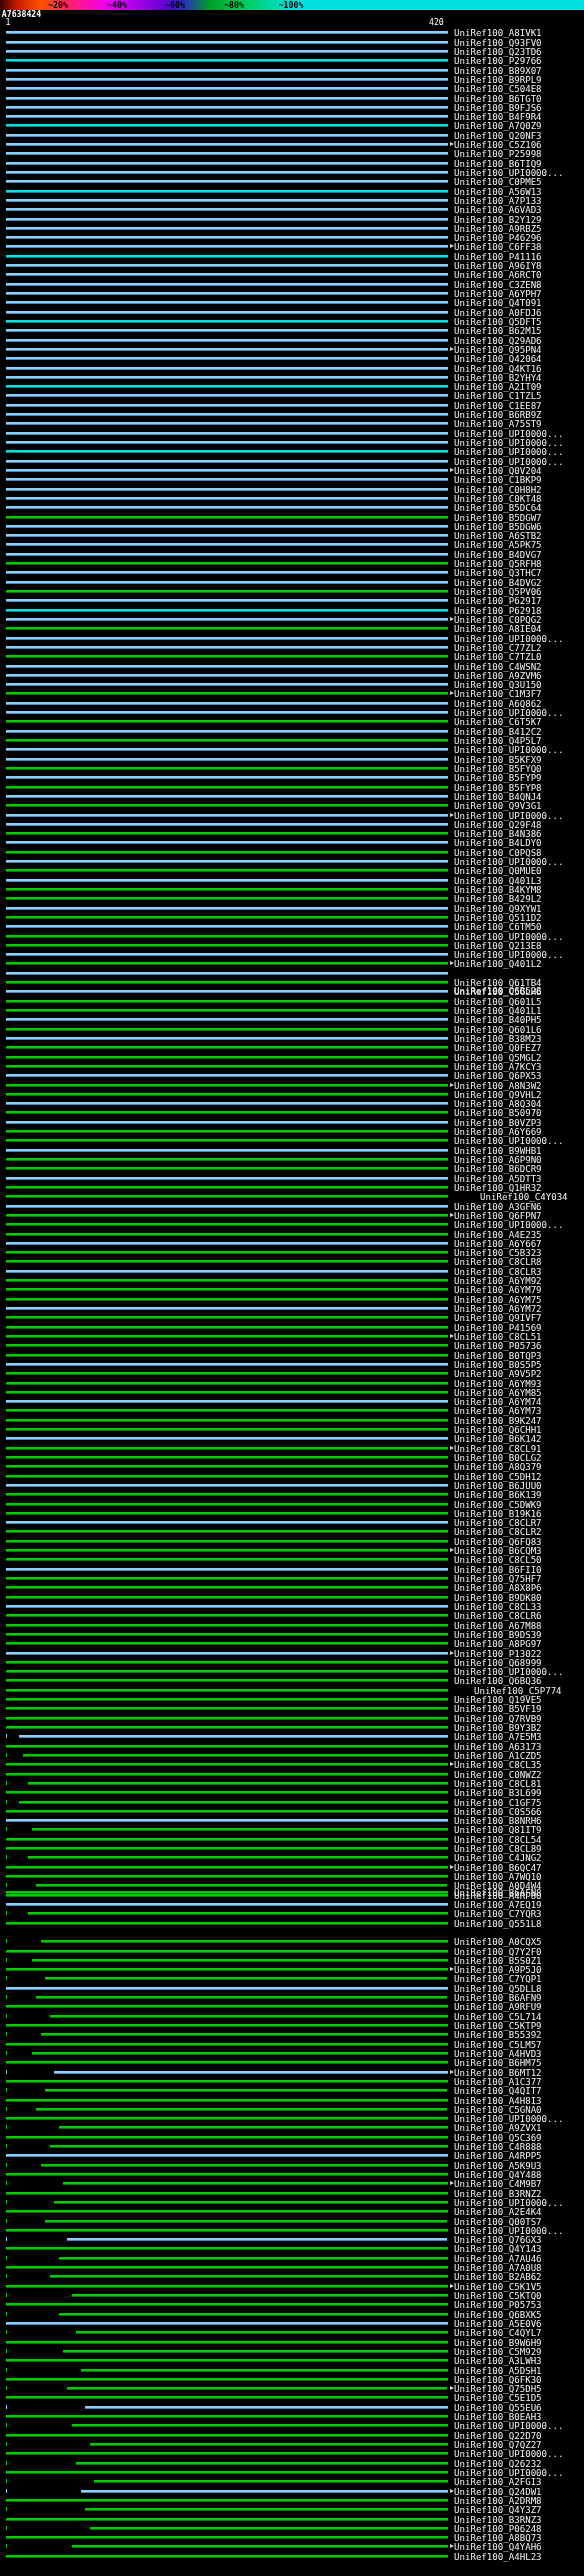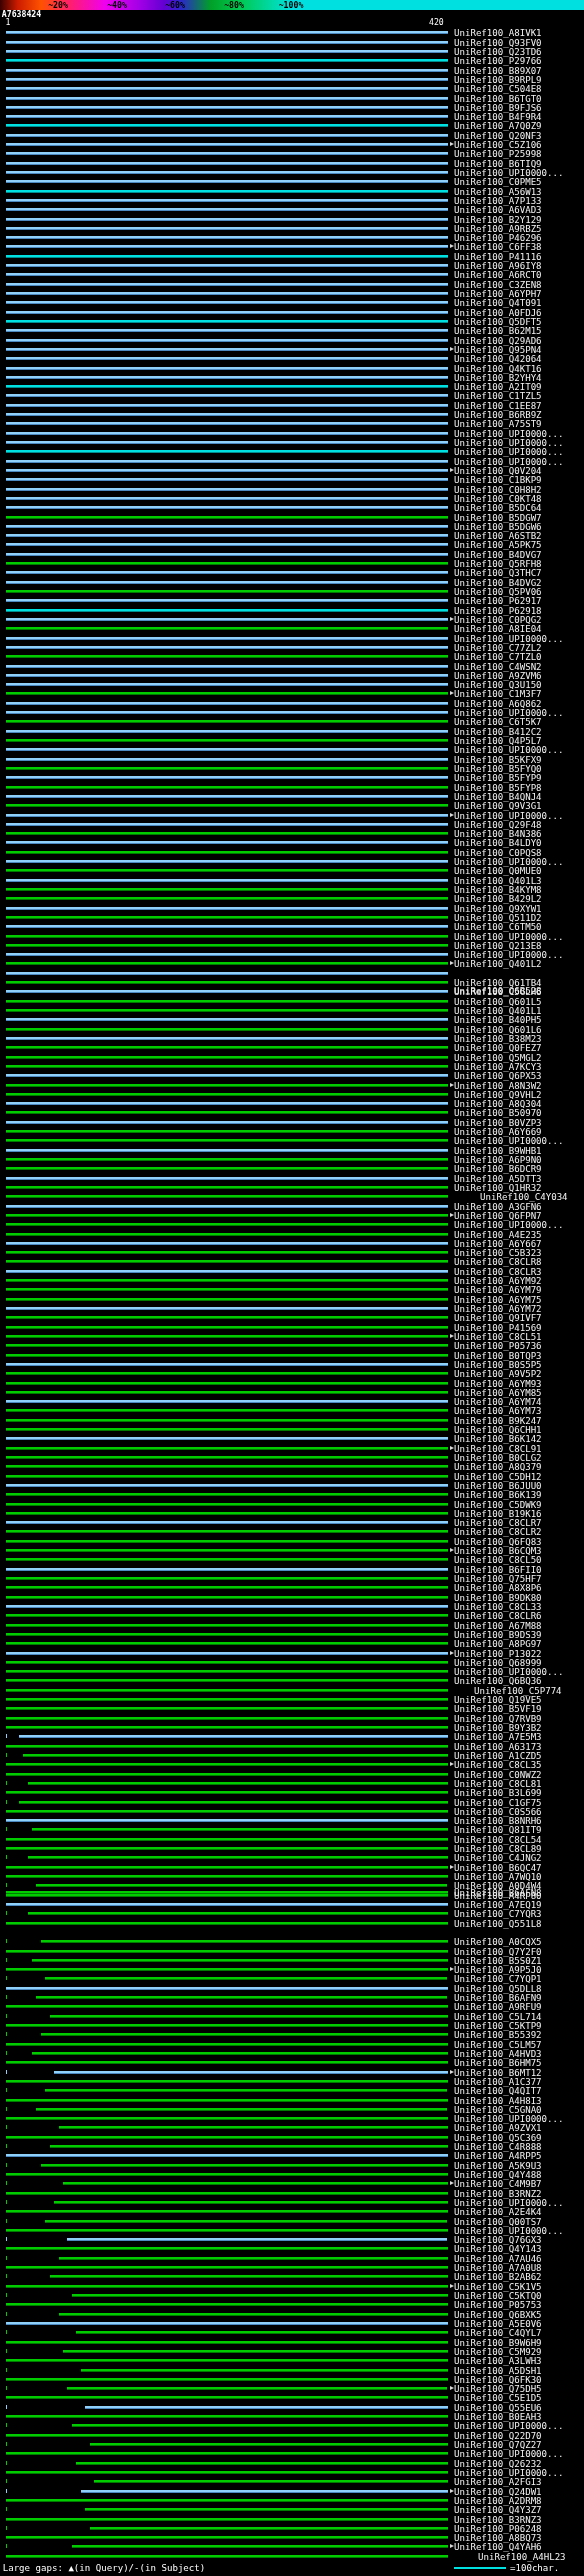--- a/index.html
+++ b/index.html
@@ -1201,24 +1201,19 @@
         <span class="lab" style="color: rgb(244, 244, 244);">UniRef100_A8BQ73</span>
       </div>
       <div class="row" style="top: 2542px;">
         <span class="tick" style="left: 5.5px; background: rgb(0, 204, 0);"></span>
         <span class="bar" style="left: 72px; width: 376px; background: rgb(0, 204, 0); border-bottom: 0.9px solid rgb(0, 122, 0);"></span>
         <span class="arrow" style="left: 450px; border-left: 4.6px solid rgb(217, 217, 217);"></span>
         <span class="lab" style="color: rgb(244, 244, 244);">UniRef100_Q4YAH6</span>
       </div>
       <div class="row" style="top: 2552px;">
         <span class="bar" style="left: 5.5px; width: 442px; background: rgb(0, 204, 0); border-bottom: 0.9px solid rgb(0, 122, 0);"></span>
-        <span class="lab" style="color: rgb(244, 244, 244); margin-left: 24px;">UniRef100_A4HL23</span>
+        <span class="lab" style="color: rgb(244, 244, 244);">UniRef100_A4HL23</span>
       </div>
     </div>
 
-  <div id="footer">
-    <span class="gaps">Large gaps: ▲(in Query)/-(in Subject)</span>
-    <span class="legend-line" style="background: rgb(0, 224, 224);"></span>
-    <span class="scale-lab">=100char.</span>
-  </div>
 
 </div>
 
 
 </body></html>

